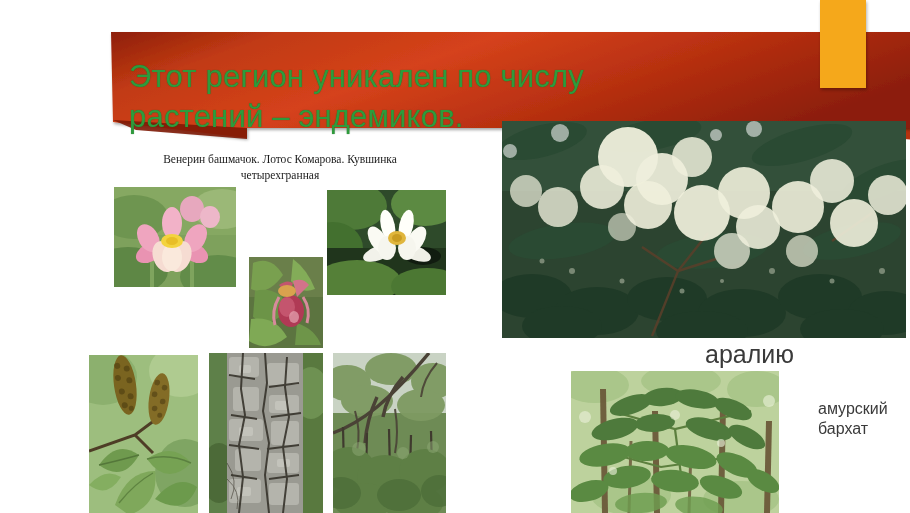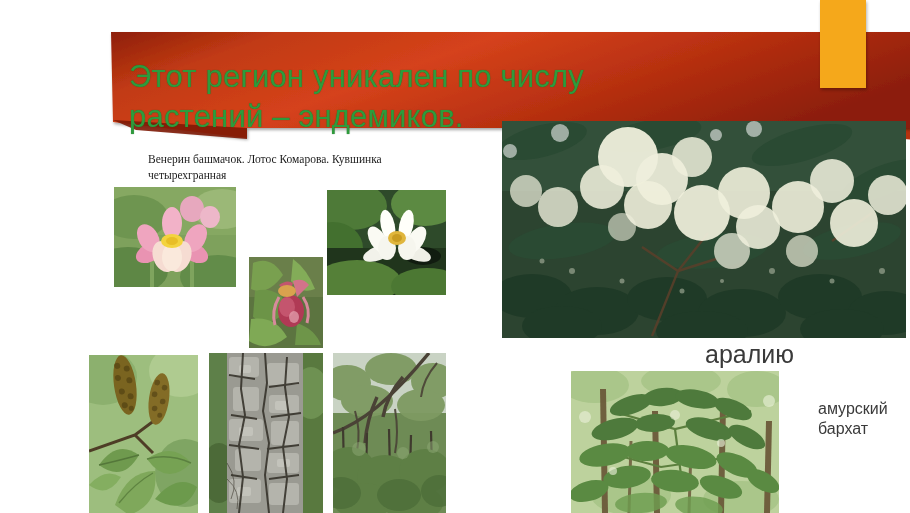--- a/index.html
+++ b/index.html
@@ -54,23 +54,24 @@
     top: 0px;
     width: 46px;
     height: 88px;
     background: #F5A81B;
     box-shadow: 1px 2px 3px rgba(0,0,0,0.30);
   }
 
   
   .caption {
     position: absolute;
-    left: 107px;
+    left: 89px;
     top: 152px;
     width: 300px;
+    text-align: center;
     font-family: "Liberation Serif", serif;
     font-size: 11.5px;
     line-height: 1.35;
     color: #1b1b1b;
   }
 
   
   .photo {
     position: absolute;
     overflow: hidden;

